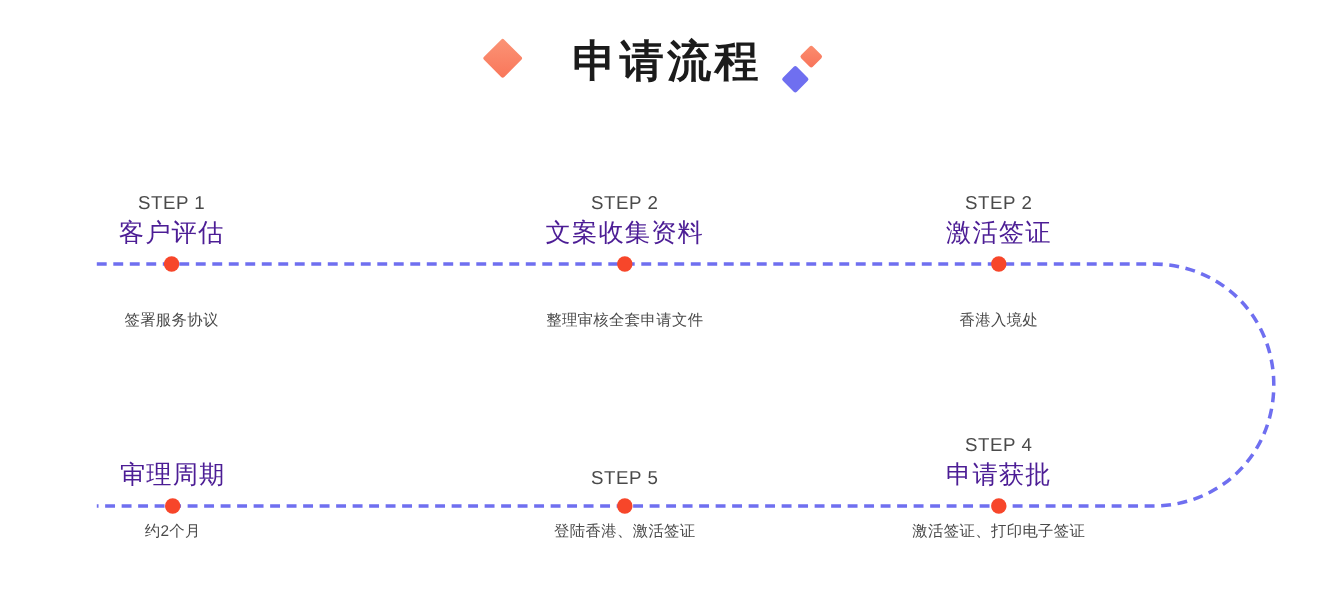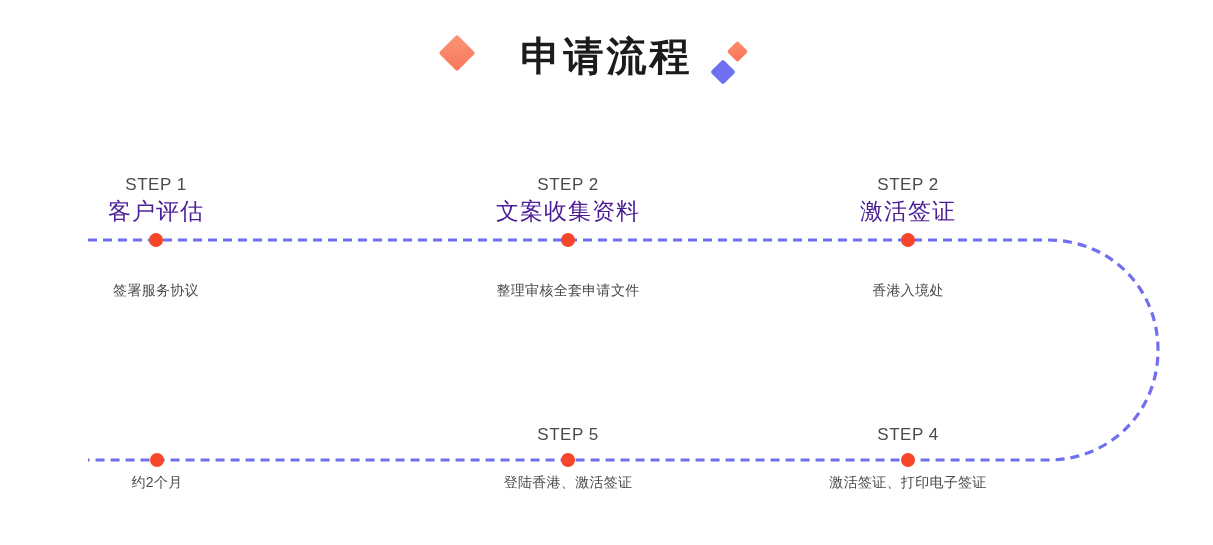--- a/index.html
+++ b/index.html
@@ -195,40 +195,42 @@
         <div class="node-desc">香港入境处</div>
       </div>
     </div>
 
   </div>
 
   <div class="row-bottom">
 
     <div class="node" style="left:157px; top:330px; height:0;">
       <div class="node-head">
+        <div class="node-title">审理周期</div>
       </div>
       <div class="dot" style="left:150px; top:0;"></div>
       <div class="node-foot">
         <div class="node-desc">约2个月</div>
       </div>
     </div>
 
     <div class="node" style="left:568px; top:330px; height:0;">
       <div class="node-head">
         <div class="node-step">STEP 5</div>
       </div>
       <div class="dot" style="left:150px; top:0;"></div>
       <div class="node-foot">
         <div class="node-desc">登陆香港、激活签证</div>
       </div>
     </div>
 
     <div class="node" style="left:908px; top:330px; height:0;">
       <div class="node-head">
         <div class="node-step">STEP 4</div>
+        <div class="node-title">申请获批</div>
       </div>
       <div class="dot" style="left:150px; top:0;"></div>
       <div class="node-foot">
         <div class="node-desc">激活签证、打印电子签证</div>
       </div>
     </div>
 
   </div>
 
 </div>

